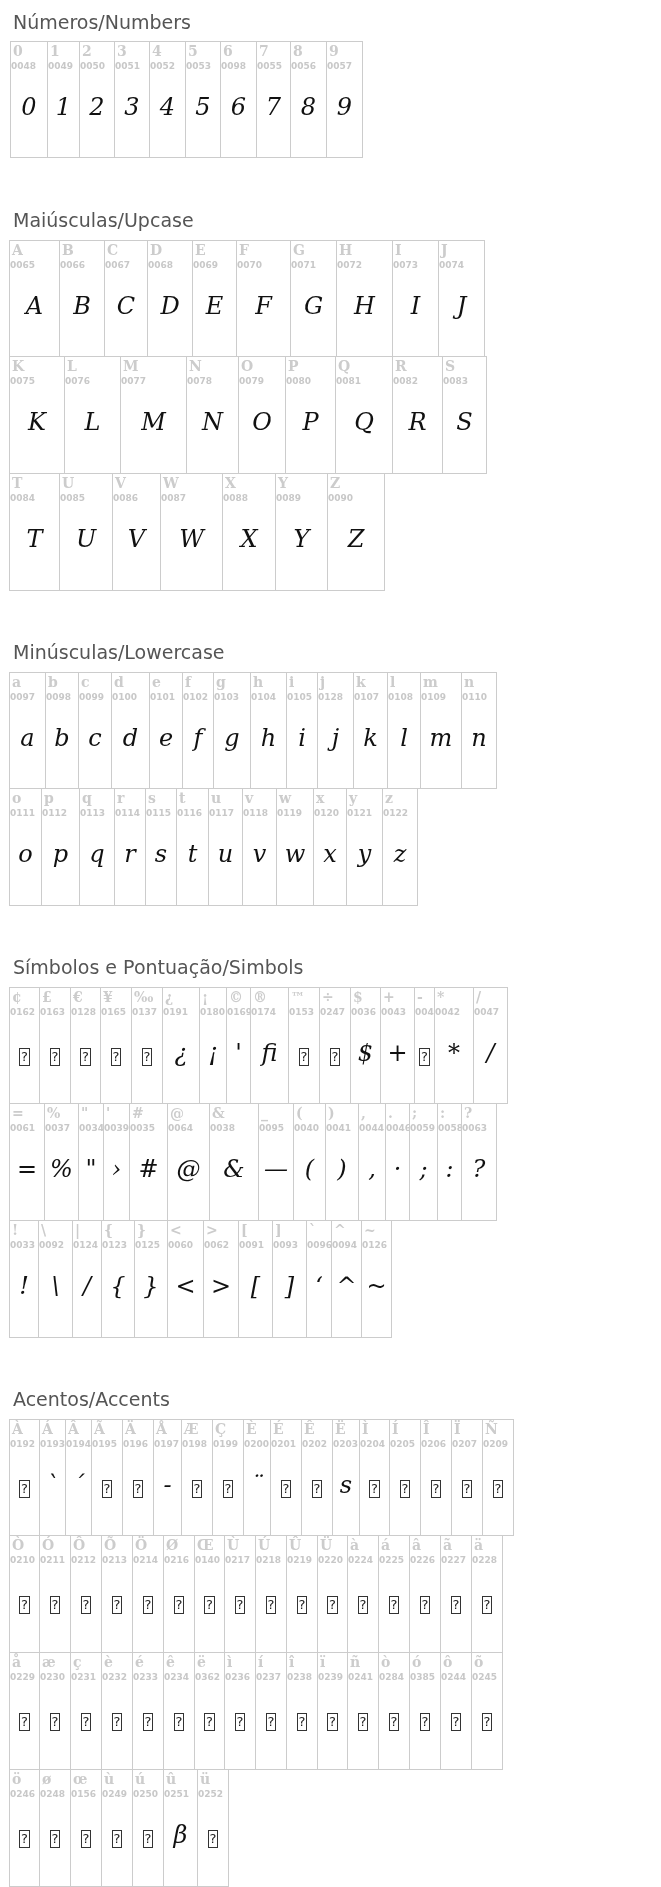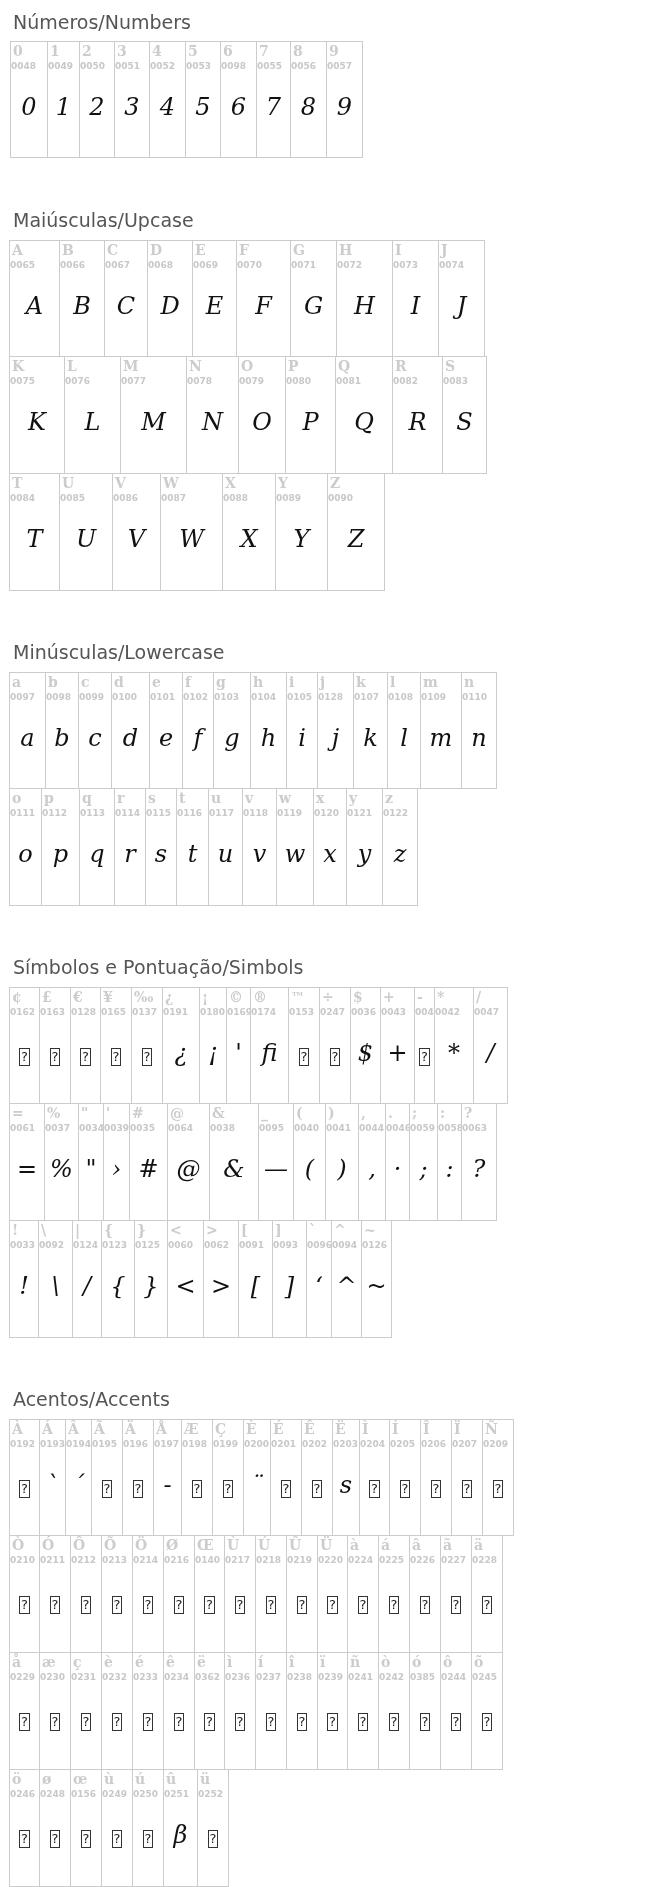--- a/index.html
+++ b/index.html
@@ -781,21 +781,21 @@
         <span class="code">0239</span>
         <div class="glyph missing"><span>?</span></div>
       </div>
       <div class="cell" style="left: 347px; top: 1652px; width: 32px; height: 118px;">
         <span class="lbl">ñ</span>
         <span class="code">0241</span>
         <div class="glyph missing"><span>?</span></div>
       </div>
       <div class="cell" style="left: 378px; top: 1652px; width: 32px; height: 118px;">
         <span class="lbl">ò</span>
-        <span class="code">0242</span>
+        <span class="code">0284</span>
         <div class="glyph missing"><span>?</span></div>
       </div>
       <div class="cell" style="left: 409px; top: 1652px; width: 32px; height: 118px;">
         <span class="lbl">ó</span>
         <span class="code">0385</span>
         <div class="glyph missing"><span>?</span></div>
       </div>
       <div class="cell" style="left: 440px; top: 1652px; width: 32px; height: 118px;">
         <span class="lbl">ô</span>
         <span class="code">0244</span>

